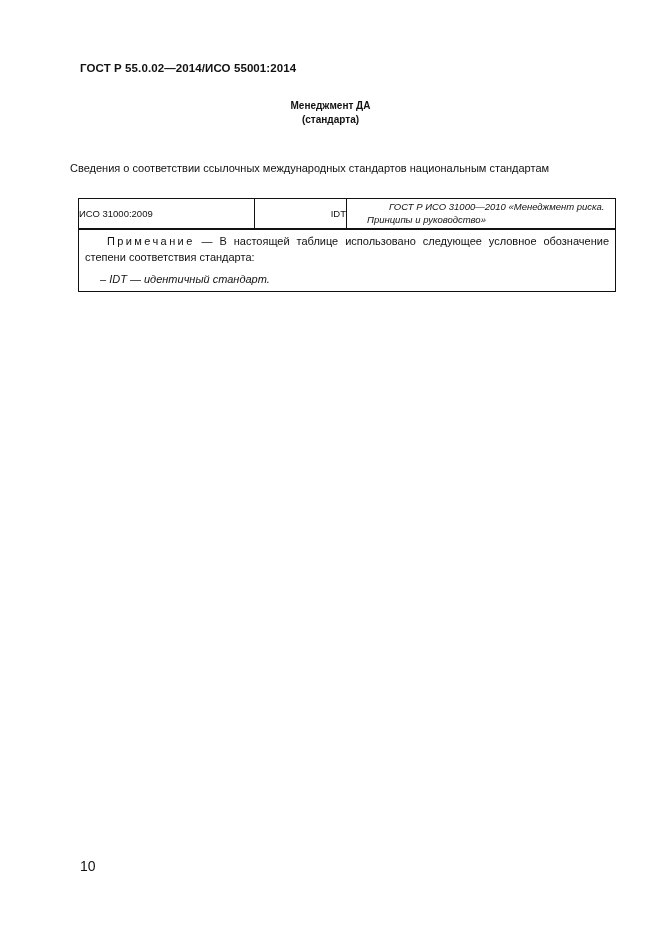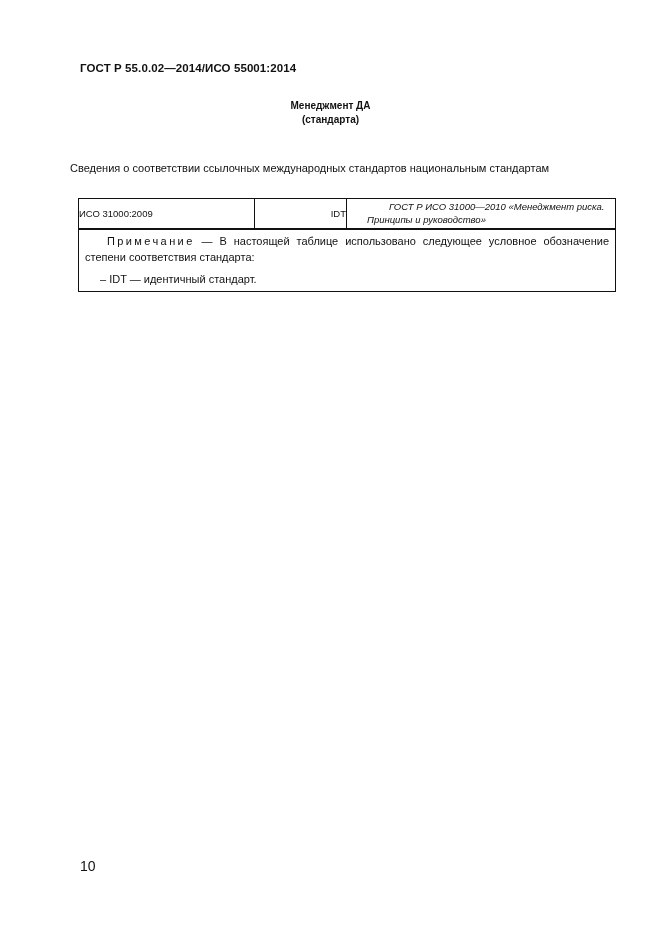--- a/index.html
+++ b/index.html
@@ -39,21 +39,21 @@
     }
     tr.row td.cell-c1 { text-align: left; }
     tr.row td.cell-c2 { text-align: right; }
     tr.row td.cell-c3 { padding: 1px 3px 2px 20px; text-indent: 22px; font-style: italic; }
     tr.note td {
       height: 52px; font-size: 11px; line-height: 16px; padding: 3px 6px 4px 6px;
       vertical-align: top;
     }
     .note-p { text-align: justify; text-indent: 22px; margin: 0; }
     .note-label { letter-spacing: 2.4px; }
-    .note-item { margin: 6px 0 0 15px; }
+    .note-item { margin: 6px 0 0 15px; font-style: italic; }
     .outer-top { border-top: 2px solid #111 !important; }
     .page-num {
       position: absolute; left: 80px; top: 858px; font-size: 14px;
     }
   </style>
 </head>
 <body>
 
 <div class="doc-code">ГОСТ Р 55.0.02—2014/ИСО 55001:2014</div>
 

